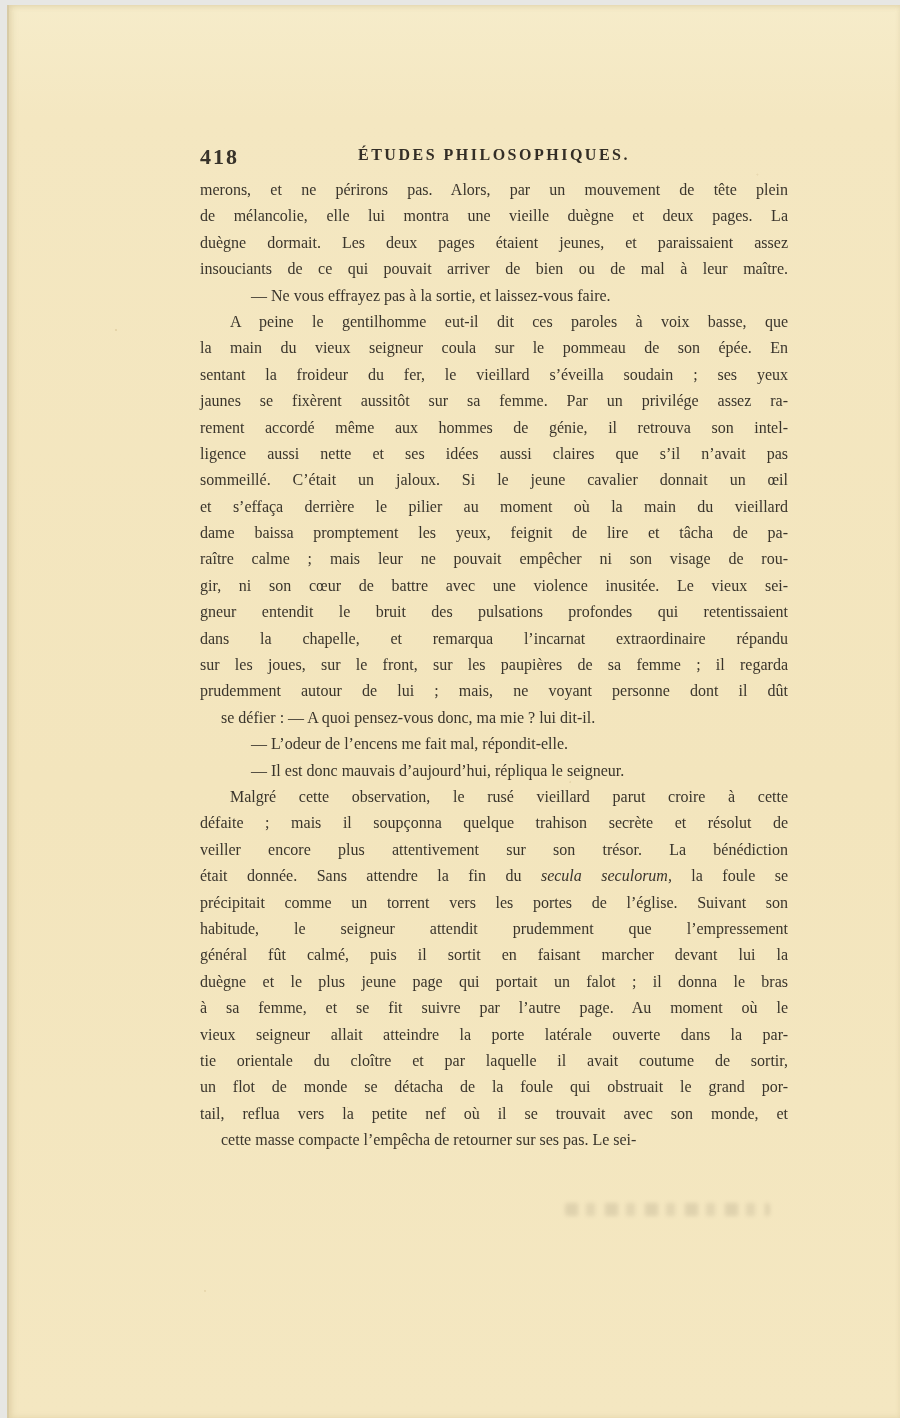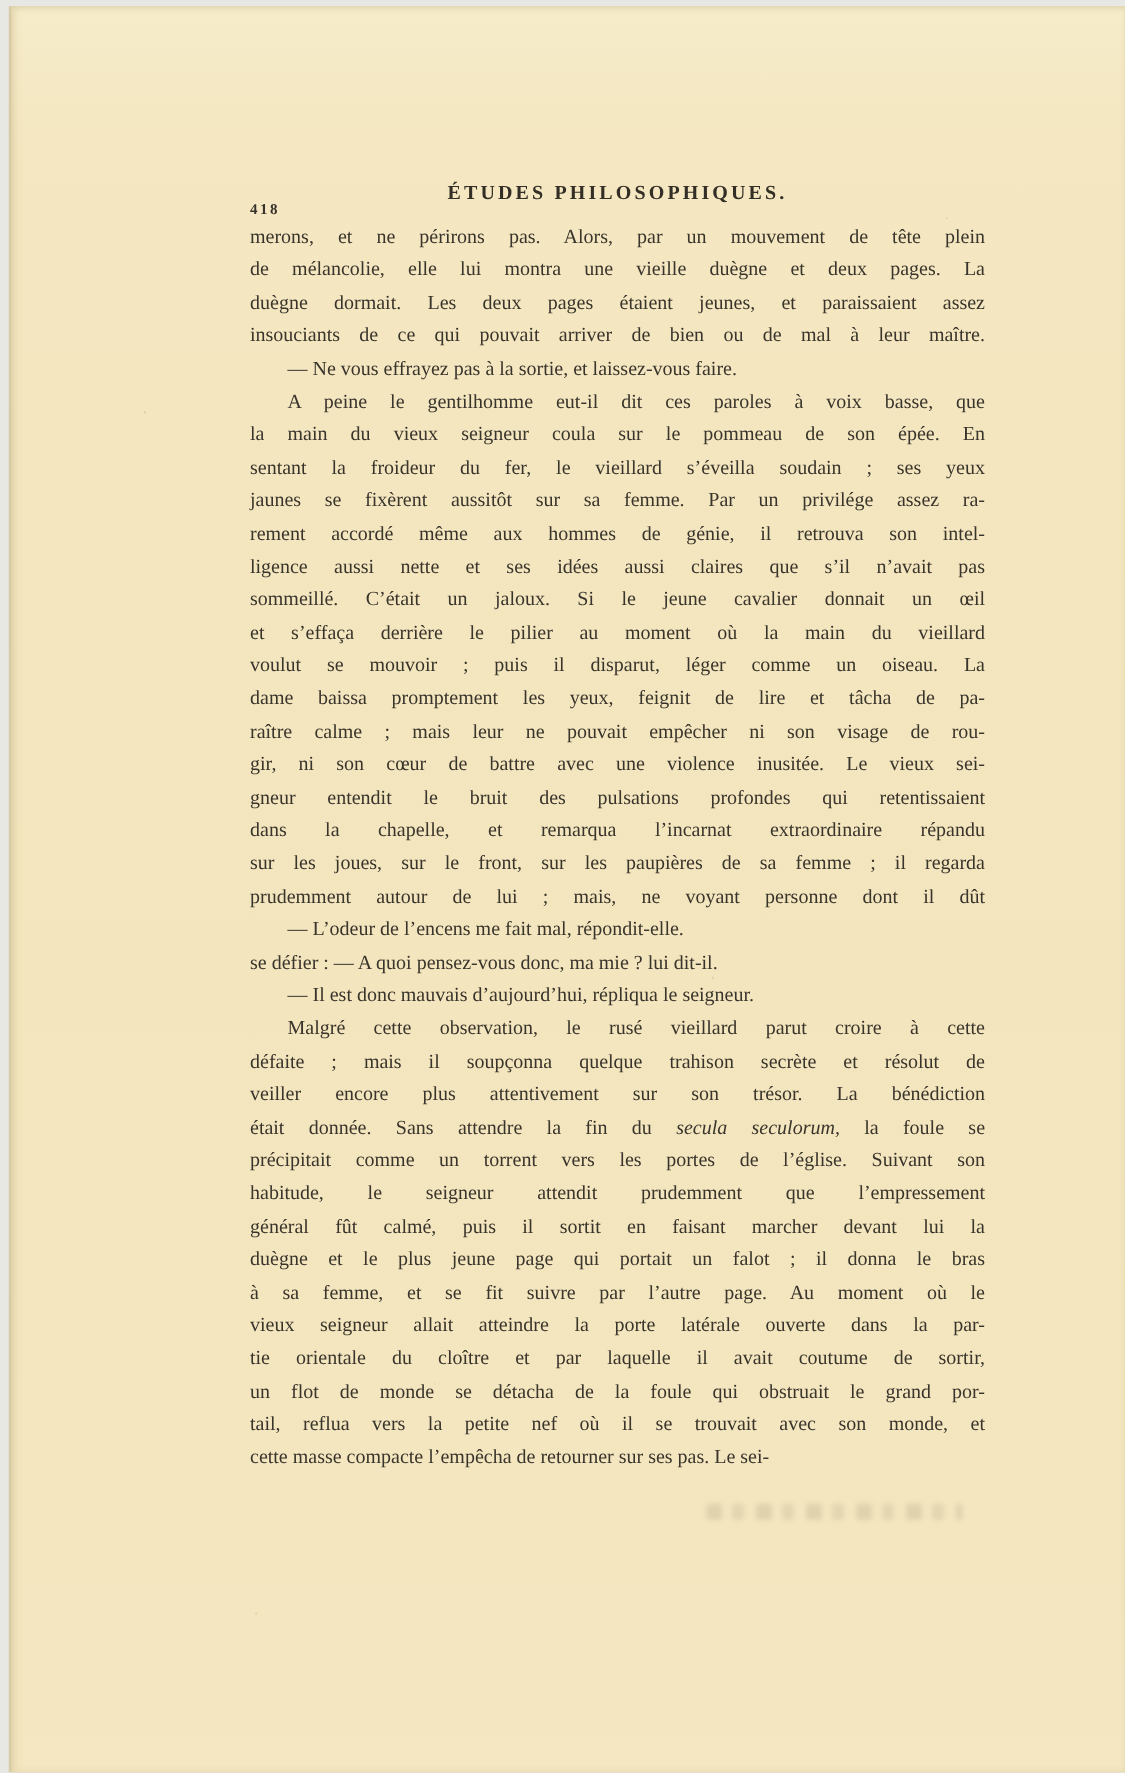--- a/index.html
+++ b/index.html
@@ -34,22 +34,22 @@
   .header-row {
     position: absolute;
     top: 139px;
     left: 0;
     width: 100%;
     height: 24px;
   }
   .page-number {
     position: absolute;
     left: 0;
-    top: 16px;
-    font-size: 12px;
+    top: 0;
+    font-size: 22px;
     font-weight: 600;
     letter-spacing: 2px;
     color: #38332a;
   }
   .running-title {
     position: absolute;
     left: 0;
     top: 2px;
     width: 100%;
     text-align: center;
@@ -67,21 +67,21 @@
   .line {
     height: 26.4px;
     line-height: 26.4px;
     font-size: 16px;
     text-align: justify;
     text-align-last: justify;
     white-space: normal;
     color: #3a352c;
   }
   .line.indent { text-indent: 30px; }
-  .line.last   { text-align-last: left; }
+  .line.last   { text-align-last: left; margin-left: 21px; }
   .line i { font-style: italic; }
   
   .ghost {
     position: absolute;
     left: 556px;
     top: 1198px;
     width: 205px;
     height: 13px;
     background:
       repeating-linear-gradient(90deg,
@@ -126,30 +126,29 @@
         <div class="line"><span>insouciants de ce qui pouvait arriver de bien ou de mal à leur maître.</span></div>
         <div class="line indent last"><span>— Ne vous effrayez pas à la sortie, et laissez-vous faire.</span></div>
         <div class="line indent"><span>A peine le gentilhomme eut-il dit ces paroles à voix basse, que</span></div>
         <div class="line"><span>la main du vieux seigneur coula sur le pommeau de son épée. En</span></div>
         <div class="line"><span>sentant la froideur du fer, le vieillard s’éveilla soudain ; ses yeux</span></div>
         <div class="line"><span>jaunes se fixèrent aussitôt sur sa femme. Par un privilége assez ra-</span></div>
         <div class="line"><span>rement accordé même aux hommes de génie, il retrouva son intel-</span></div>
         <div class="line"><span>ligence aussi nette et ses idées aussi claires que s’il n’avait pas</span></div>
         <div class="line"><span>sommeillé. C’était un jaloux. Si le jeune cavalier donnait un œil</span></div>
         <div class="line"><span>et s’effaça derrière le pilier au moment où la main du vieillard</span></div>
-        <div class="line"><span>voulut se mouvoir ; puis il disparut, léger comme un oiseau. La</span></div>
         <div class="line"><span>dame baissa promptement les yeux, feignit de lire et tâcha de pa-</span></div>
         <div class="line"><span>raître calme ; mais leur ne pouvait empêcher ni son visage de rou-</span></div>
         <div class="line"><span>gir, ni son cœur de battre avec une violence inusitée. Le vieux sei-</span></div>
         <div class="line"><span>gneur entendit le bruit des pulsations profondes qui retentissaient</span></div>
         <div class="line"><span>dans la chapelle, et remarqua l’incarnat extraordinaire répandu</span></div>
         <div class="line"><span>sur les joues, sur le front, sur les paupières de sa femme ; il regarda</span></div>
         <div class="line"><span>prudemment autour de lui ; mais, ne voyant personne dont il dût</span></div>
+        <div class="line last"><span>se défier : — A quoi pensez-vous donc, ma mie ? lui dit-il.</span></div>
         <div class="line indent last"><span>— L’odeur de l’encens me fait mal, répondit-elle.</span></div>
-        <div class="line last"><span>se défier : — A quoi pensez-vous donc, ma mie ? lui dit-il.</span></div>
         <div class="line indent last"><span>— Il est donc mauvais d’aujourd’hui, répliqua le seigneur.</span></div>
         <div class="line indent"><span>Malgré cette observation, le rusé vieillard parut croire à cette</span></div>
         <div class="line"><span>défaite ; mais il soupçonna quelque trahison secrète et résolut de</span></div>
         <div class="line"><span>veiller encore plus attentivement sur son trésor. La bénédiction</span></div>
         <div class="line"><span>était donnée. Sans attendre la fin du </span><i>secula seculorum,</i><span> la foule se</span></div>
         <div class="line"><span>précipitait comme un torrent vers les portes de l’église. Suivant son</span></div>
         <div class="line"><span>habitude, le seigneur attendit prudemment que l’empressement</span></div>
         <div class="line"><span>général fût calmé, puis il sortit en faisant marcher devant lui la</span></div>
         <div class="line"><span>duègne et le plus jeune page qui portait un falot ; il donna le bras</span></div>
         <div class="line"><span>à sa femme, et se fit suivre par l’autre page. Au moment où le</span></div>

